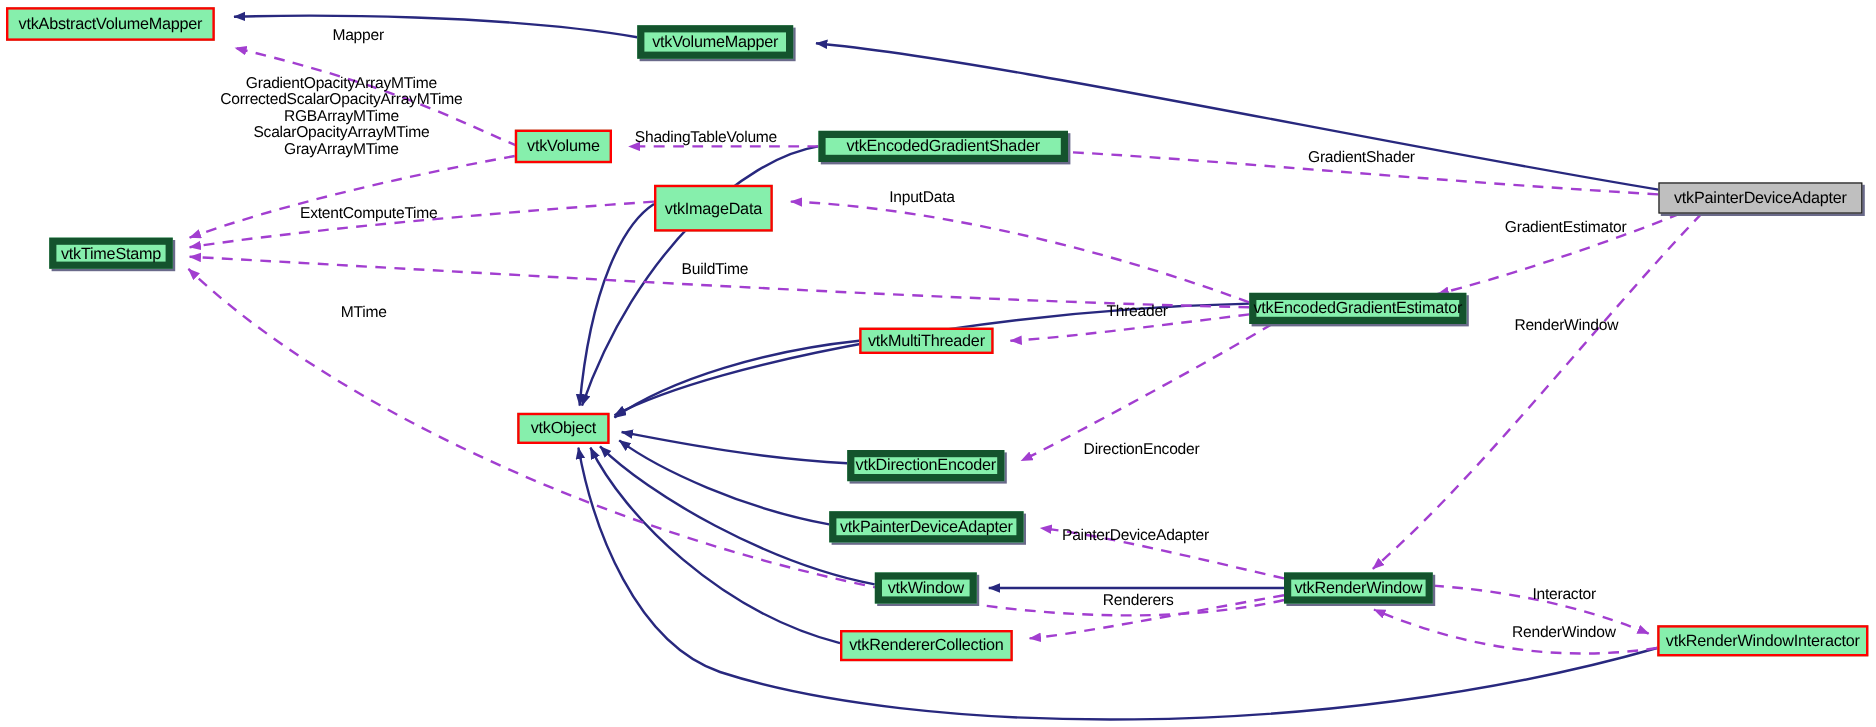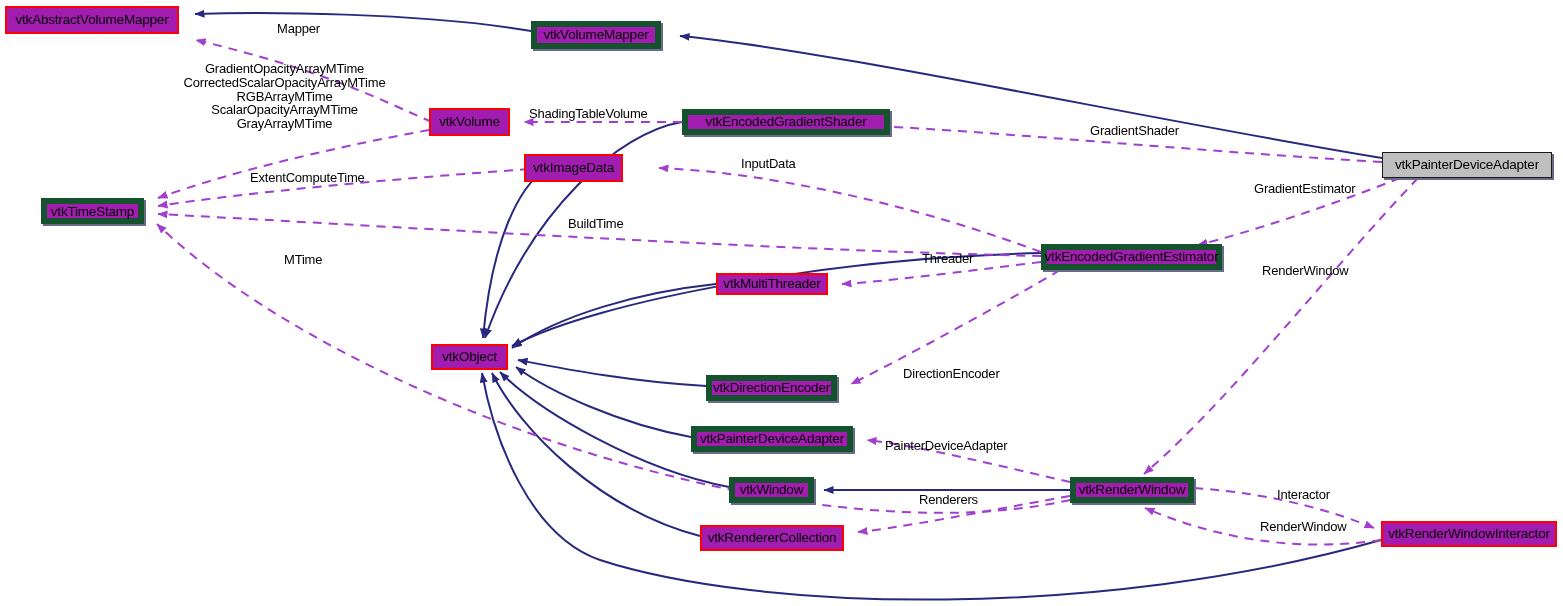--- a/index.html
+++ b/index.html
@@ -26,21 +26,21 @@
   }
   .node {
     position: absolute;
     box-sizing: border-box;
     display: flex;
     align-items: center;
     justify-content: center;
     font-size: 13.5px;
     line-height: 1;
     color: #000000;
-    background: #a21caf;
+    background: #86efac;
     white-space: nowrap;
     letter-spacing: -0.2px;
   }
   .node.red {
     border: 2px solid #ff0000;
   }
   .node.black {
     border: 6px solid #14532d;
     box-shadow: 2px 2px 0 0 #6a6a8a;
   }
@@ -124,21 +124,21 @@
   </div>
 
   <div class="node black" style="left:682px;top:109px;width:208px;height:26px;">
     <span>vtkEncodedGradientShader</span>
   </div>
 
   <div class="node highlight" style="left:1382px;top:152px;width:170px;height:26px;">
     <span>vtkPainterDeviceAdapter</span>
   </div>
 
-  <div class="node red" style="left:524px;top:154px;width:99px;height:28px;justify-content:center;">
+  <div class="node red" style="left:545px;top:154px;width:99px;height:39px;justify-content:center;">
     <span>vtkImageData</span>
   </div>
 
   <div class="node black" style="left:41px;top:198px;width:103px;height:26px;align-items:flex-end;">
     <span>vtkTimeStamp</span>
   </div>
 
   <div class="node black" style="left:1041px;top:244px;width:181px;height:26px;">
     <span>vtkEncodedGradientEstimator</span>
   </div>

